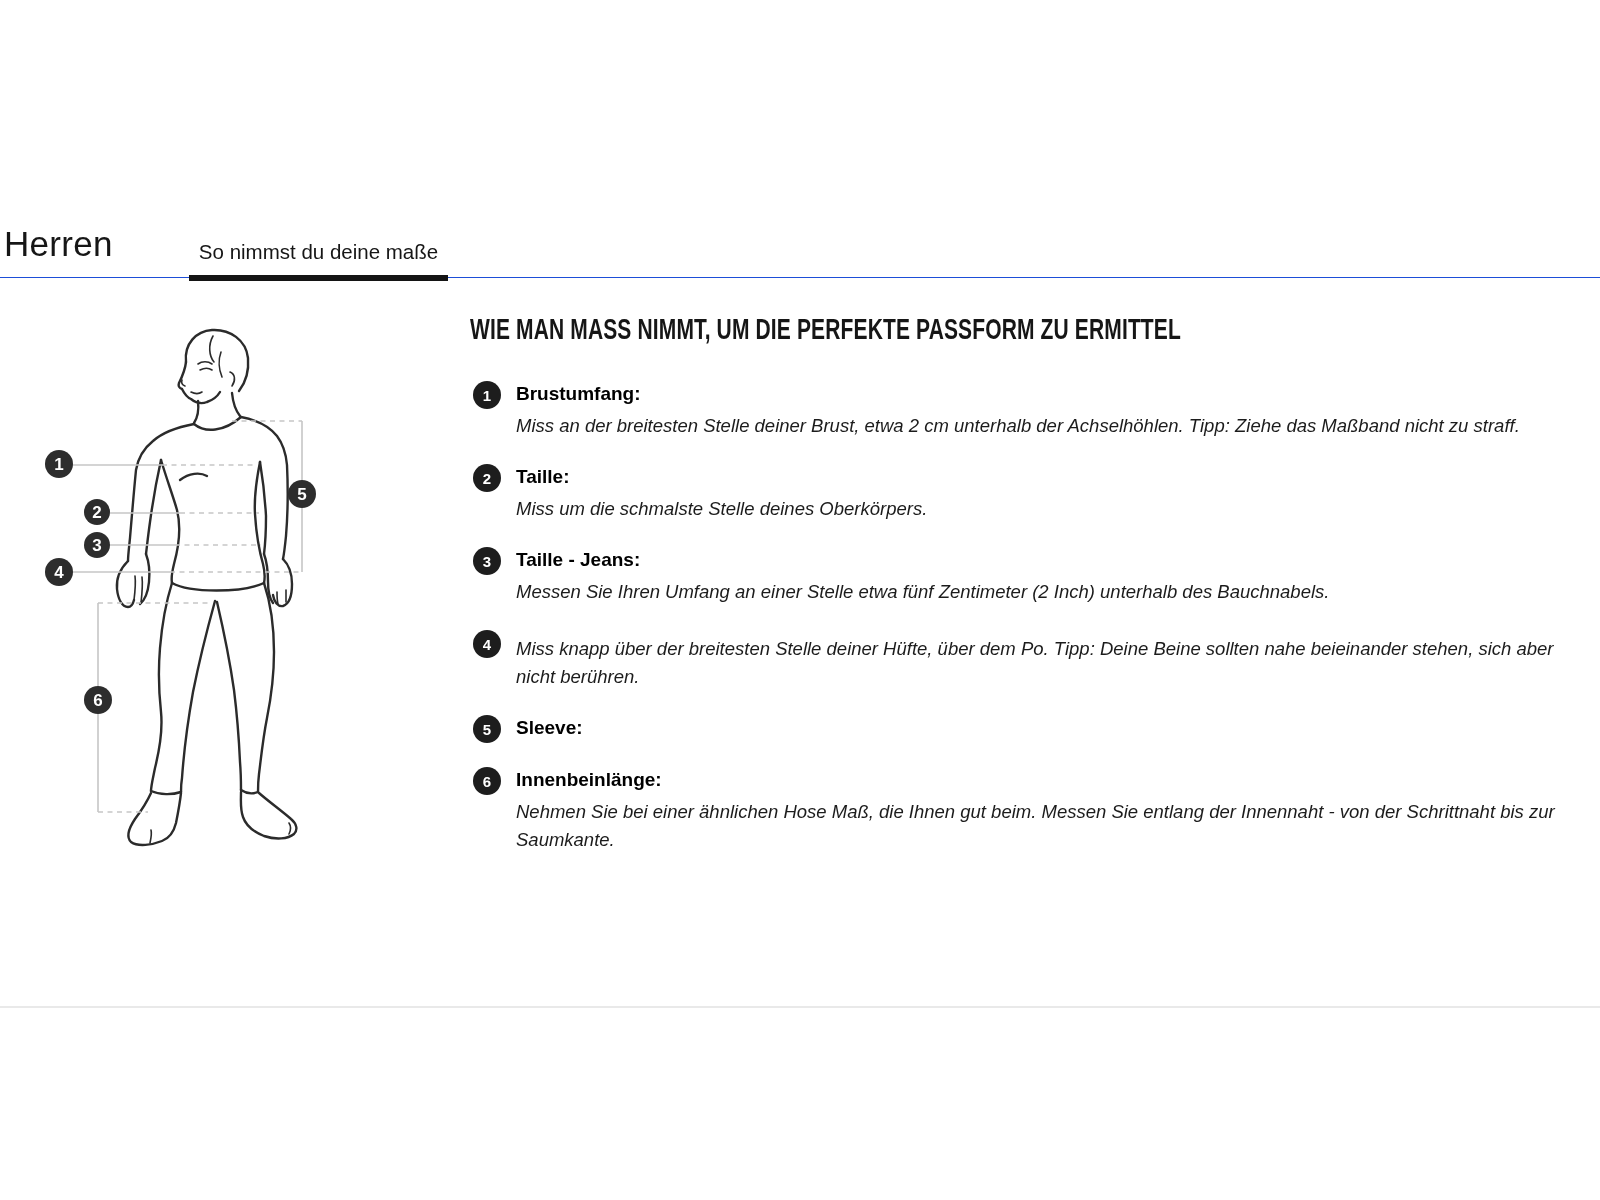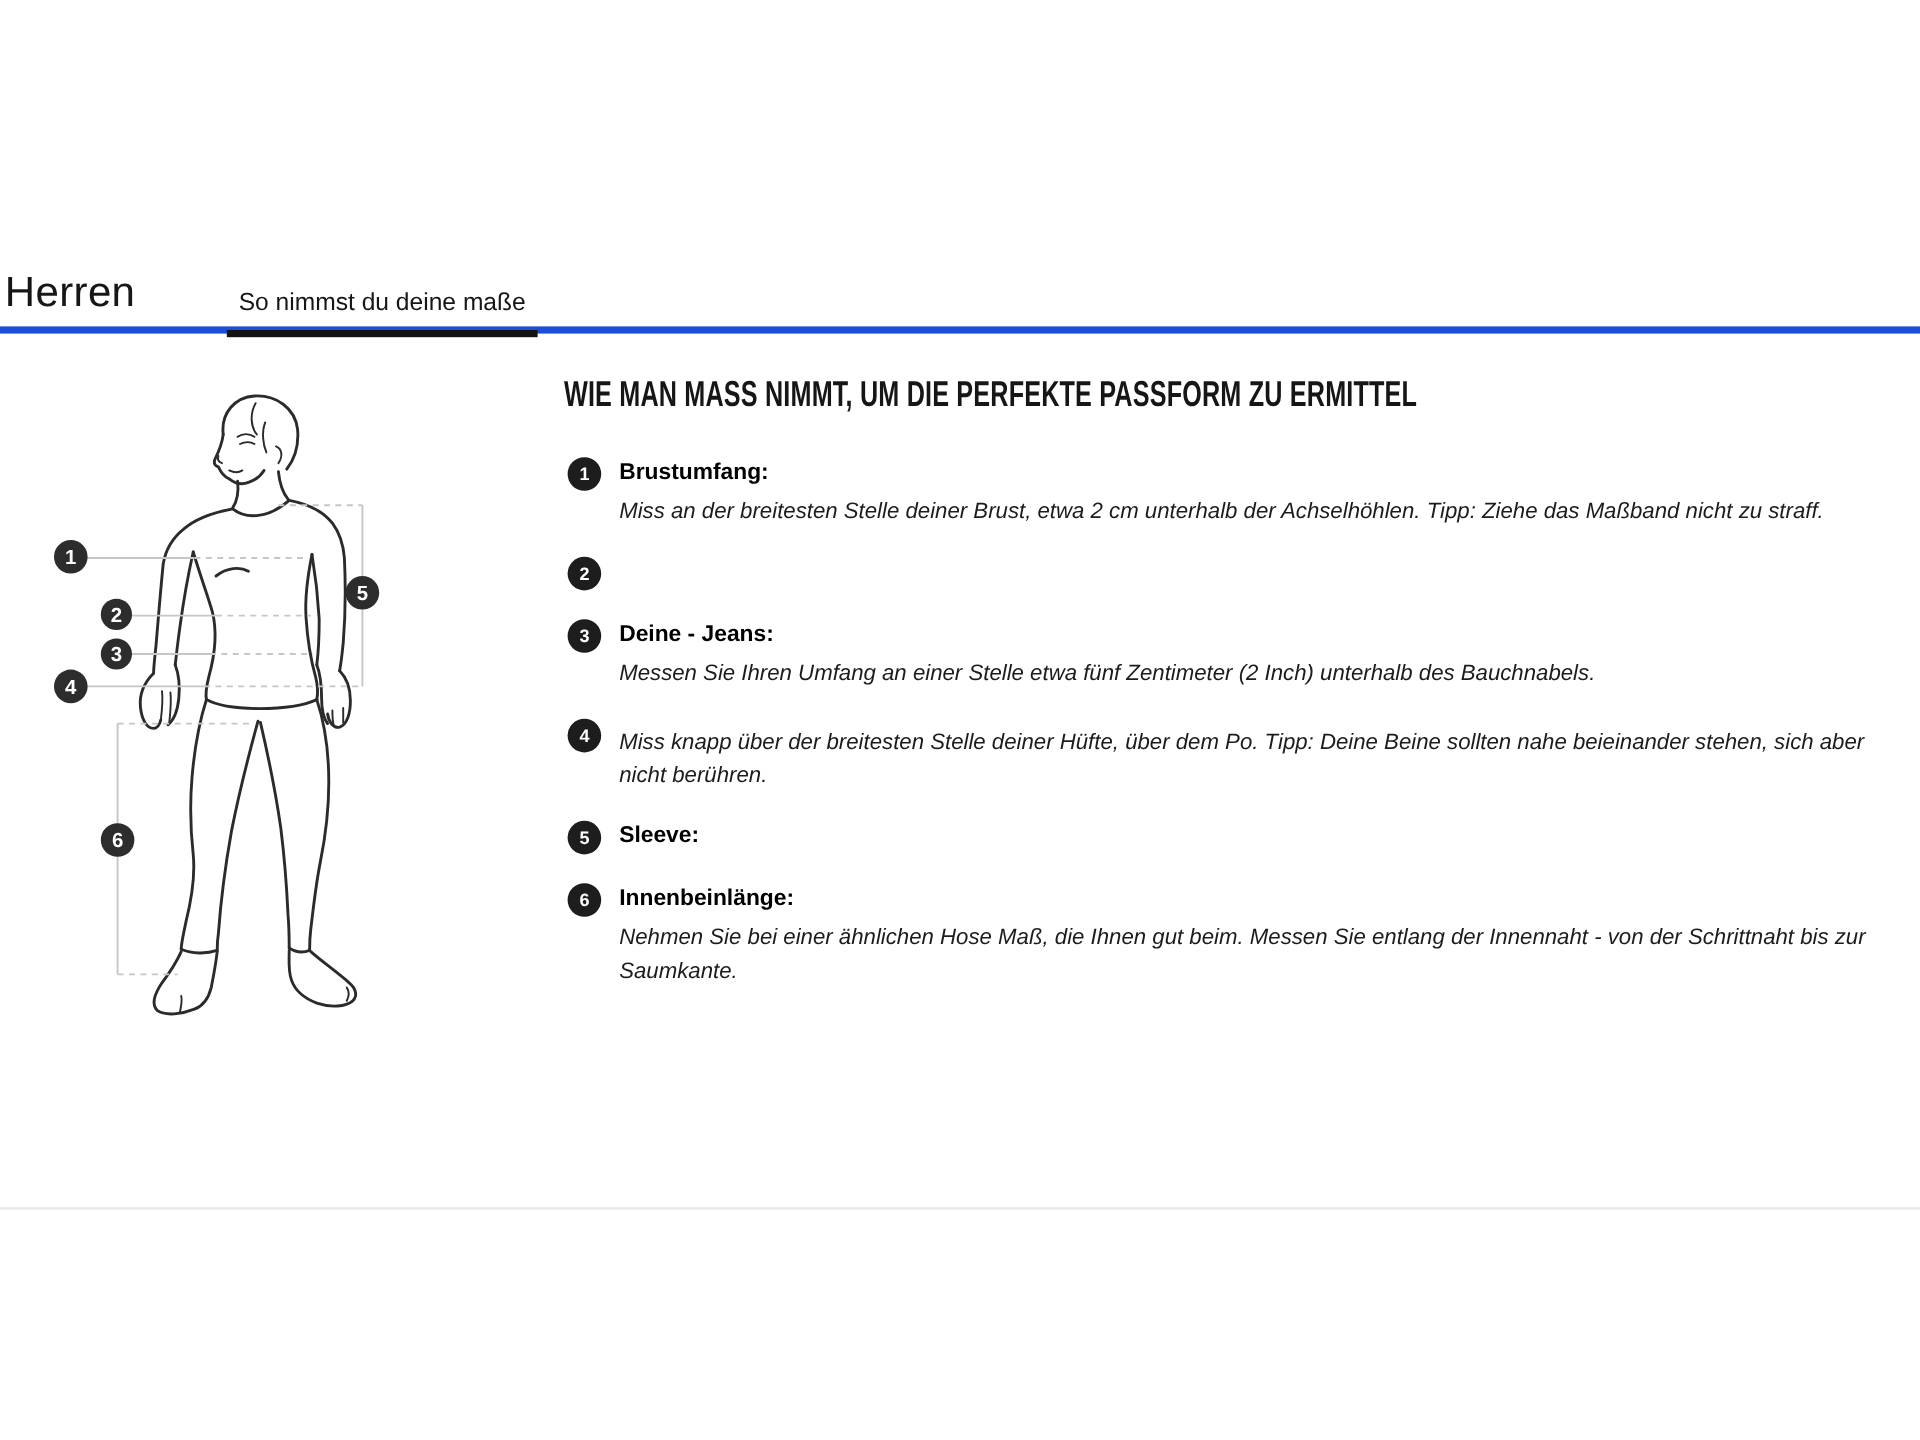--- a/index.html
+++ b/index.html
@@ -7,21 +7,21 @@
     width:1600px;height:1200px;position:relative;overflow:hidden;
     background:#ffffff;color:#191919;
     font-family:"Liberation Sans",sans-serif;
   }
   .page-title{
     position:absolute;left:4px;top:181px;
     font-size:35px;font-weight:400;color:#161616;letter-spacing:.3px;margin-top:43px;
   }
   .tabbar{
     position:absolute;left:0;top:228px;width:1600px;height:50px;
-    border-bottom:6px solid #1d4ed8;box-sizing:border-box;
+    border-bottom:1px solid #1d4ed8;box-sizing:border-box;
   }
   .tab{
     position:absolute;left:189px;top:0;width:259px;height:53px;
     display:flex;align-items:center;justify-content:center;
     font-size:20.5px;color:#161616;
     border-bottom:6px solid #141414;box-sizing:border-box;
     cursor:pointer;background:transparent;
   }
   .figure-wrap{position:absolute;left:10px;top:300px;width:340px;height:560px;}
   .figure-wrap svg{display:block;}
@@ -172,26 +172,30 @@
   <div class="item">
     <div class="badge">1</div>
     <div>
       <div class="item-label">Brustumfang:</div>
       <div class="item-text">Miss an der breitesten Stelle deiner Brust, etwa 2 cm unterhalb der Achselhöhlen. Tipp: Ziehe das Maßband nicht zu straff.</div>
     </div>
   </div>
 
   <div class="item">
     <div class="badge">2</div>
+    <div>
+      <div class="item-label">Taille:</div>
+      <div class="item-text">Miss um die schmalste Stelle deines Oberkörpers.</div>
+    </div>
   </div>
 
   <div class="item">
     <div class="badge">3</div>
     <div>
-      <div class="item-label">Deine - Jeans:</div>
+      <div class="item-label">Taille - Jeans:</div>
       <div class="item-text">Messen Sie Ihren Umfang an einer Stelle etwa fünf Zentimeter (2 Inch) unterhalb des Bauchnabels.</div>
     </div>
   </div>
 
   <div class="item">
     <div class="badge">4</div>
     <div>
       <div class="item-text">Miss knapp über der breitesten Stelle deiner Hüfte, über dem Po. Tipp: Deine Beine sollten nahe beieinander stehen, sich aber nicht berühren.</div>
     </div>
   </div>

